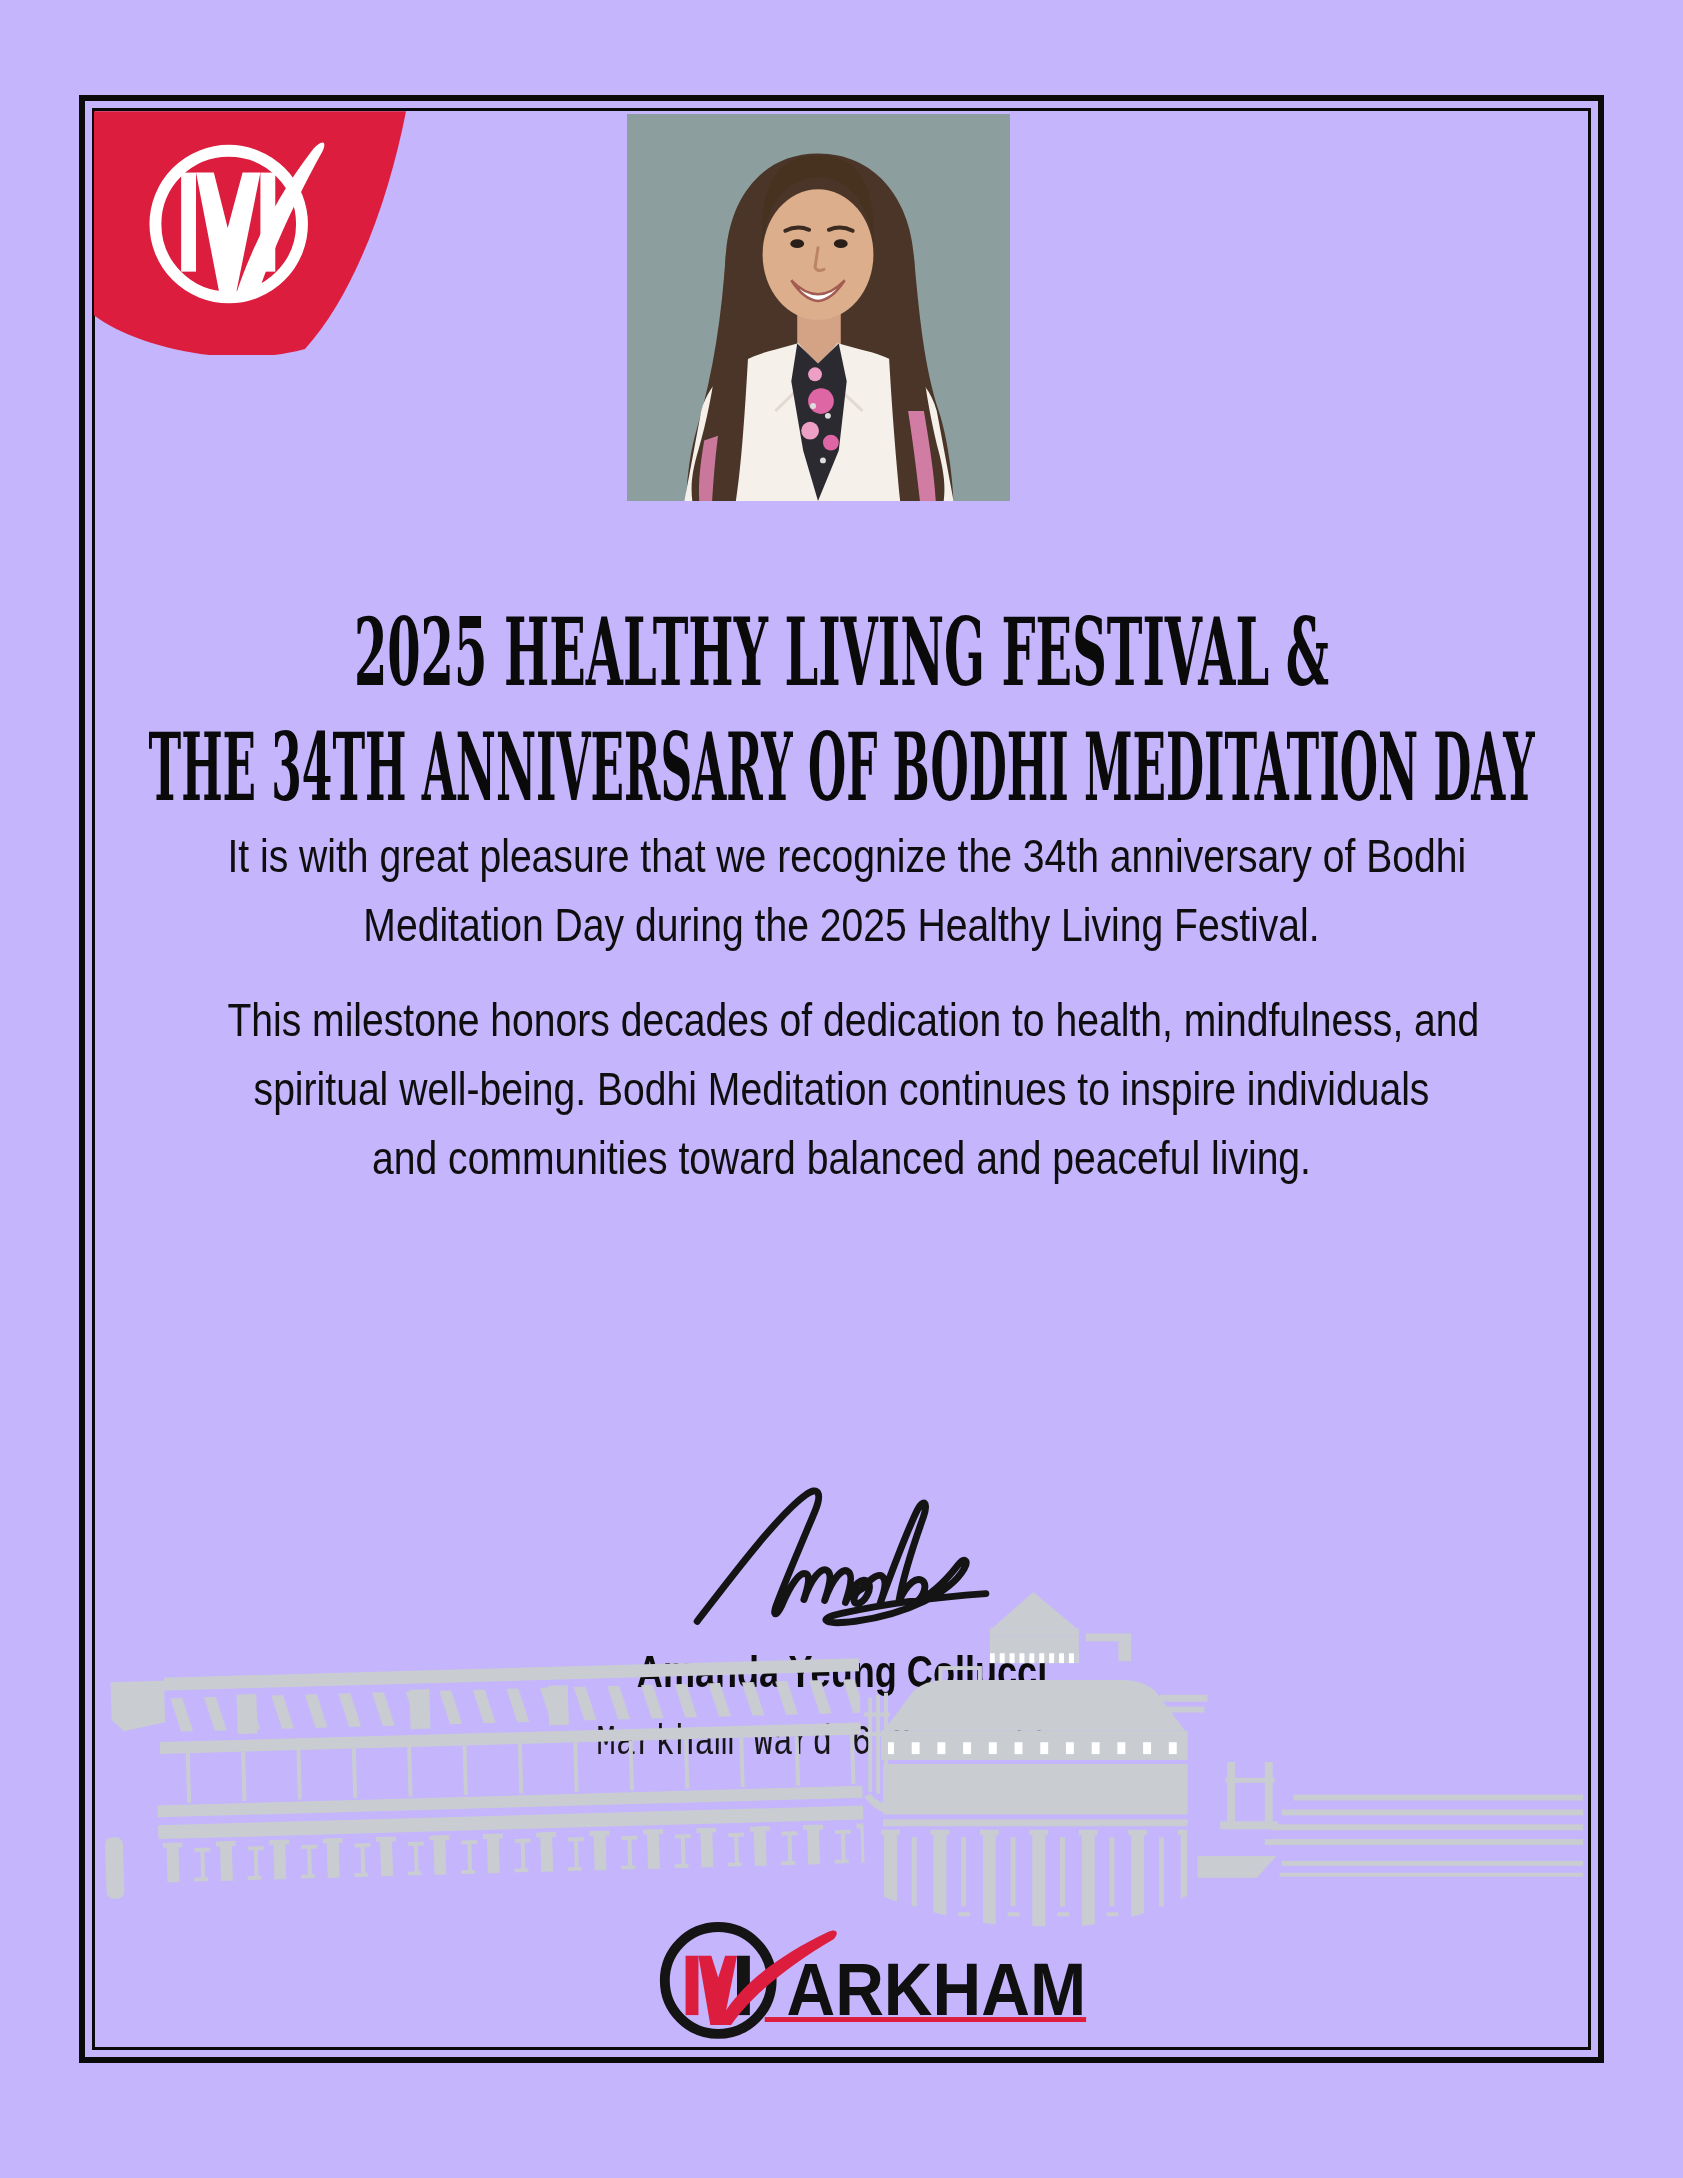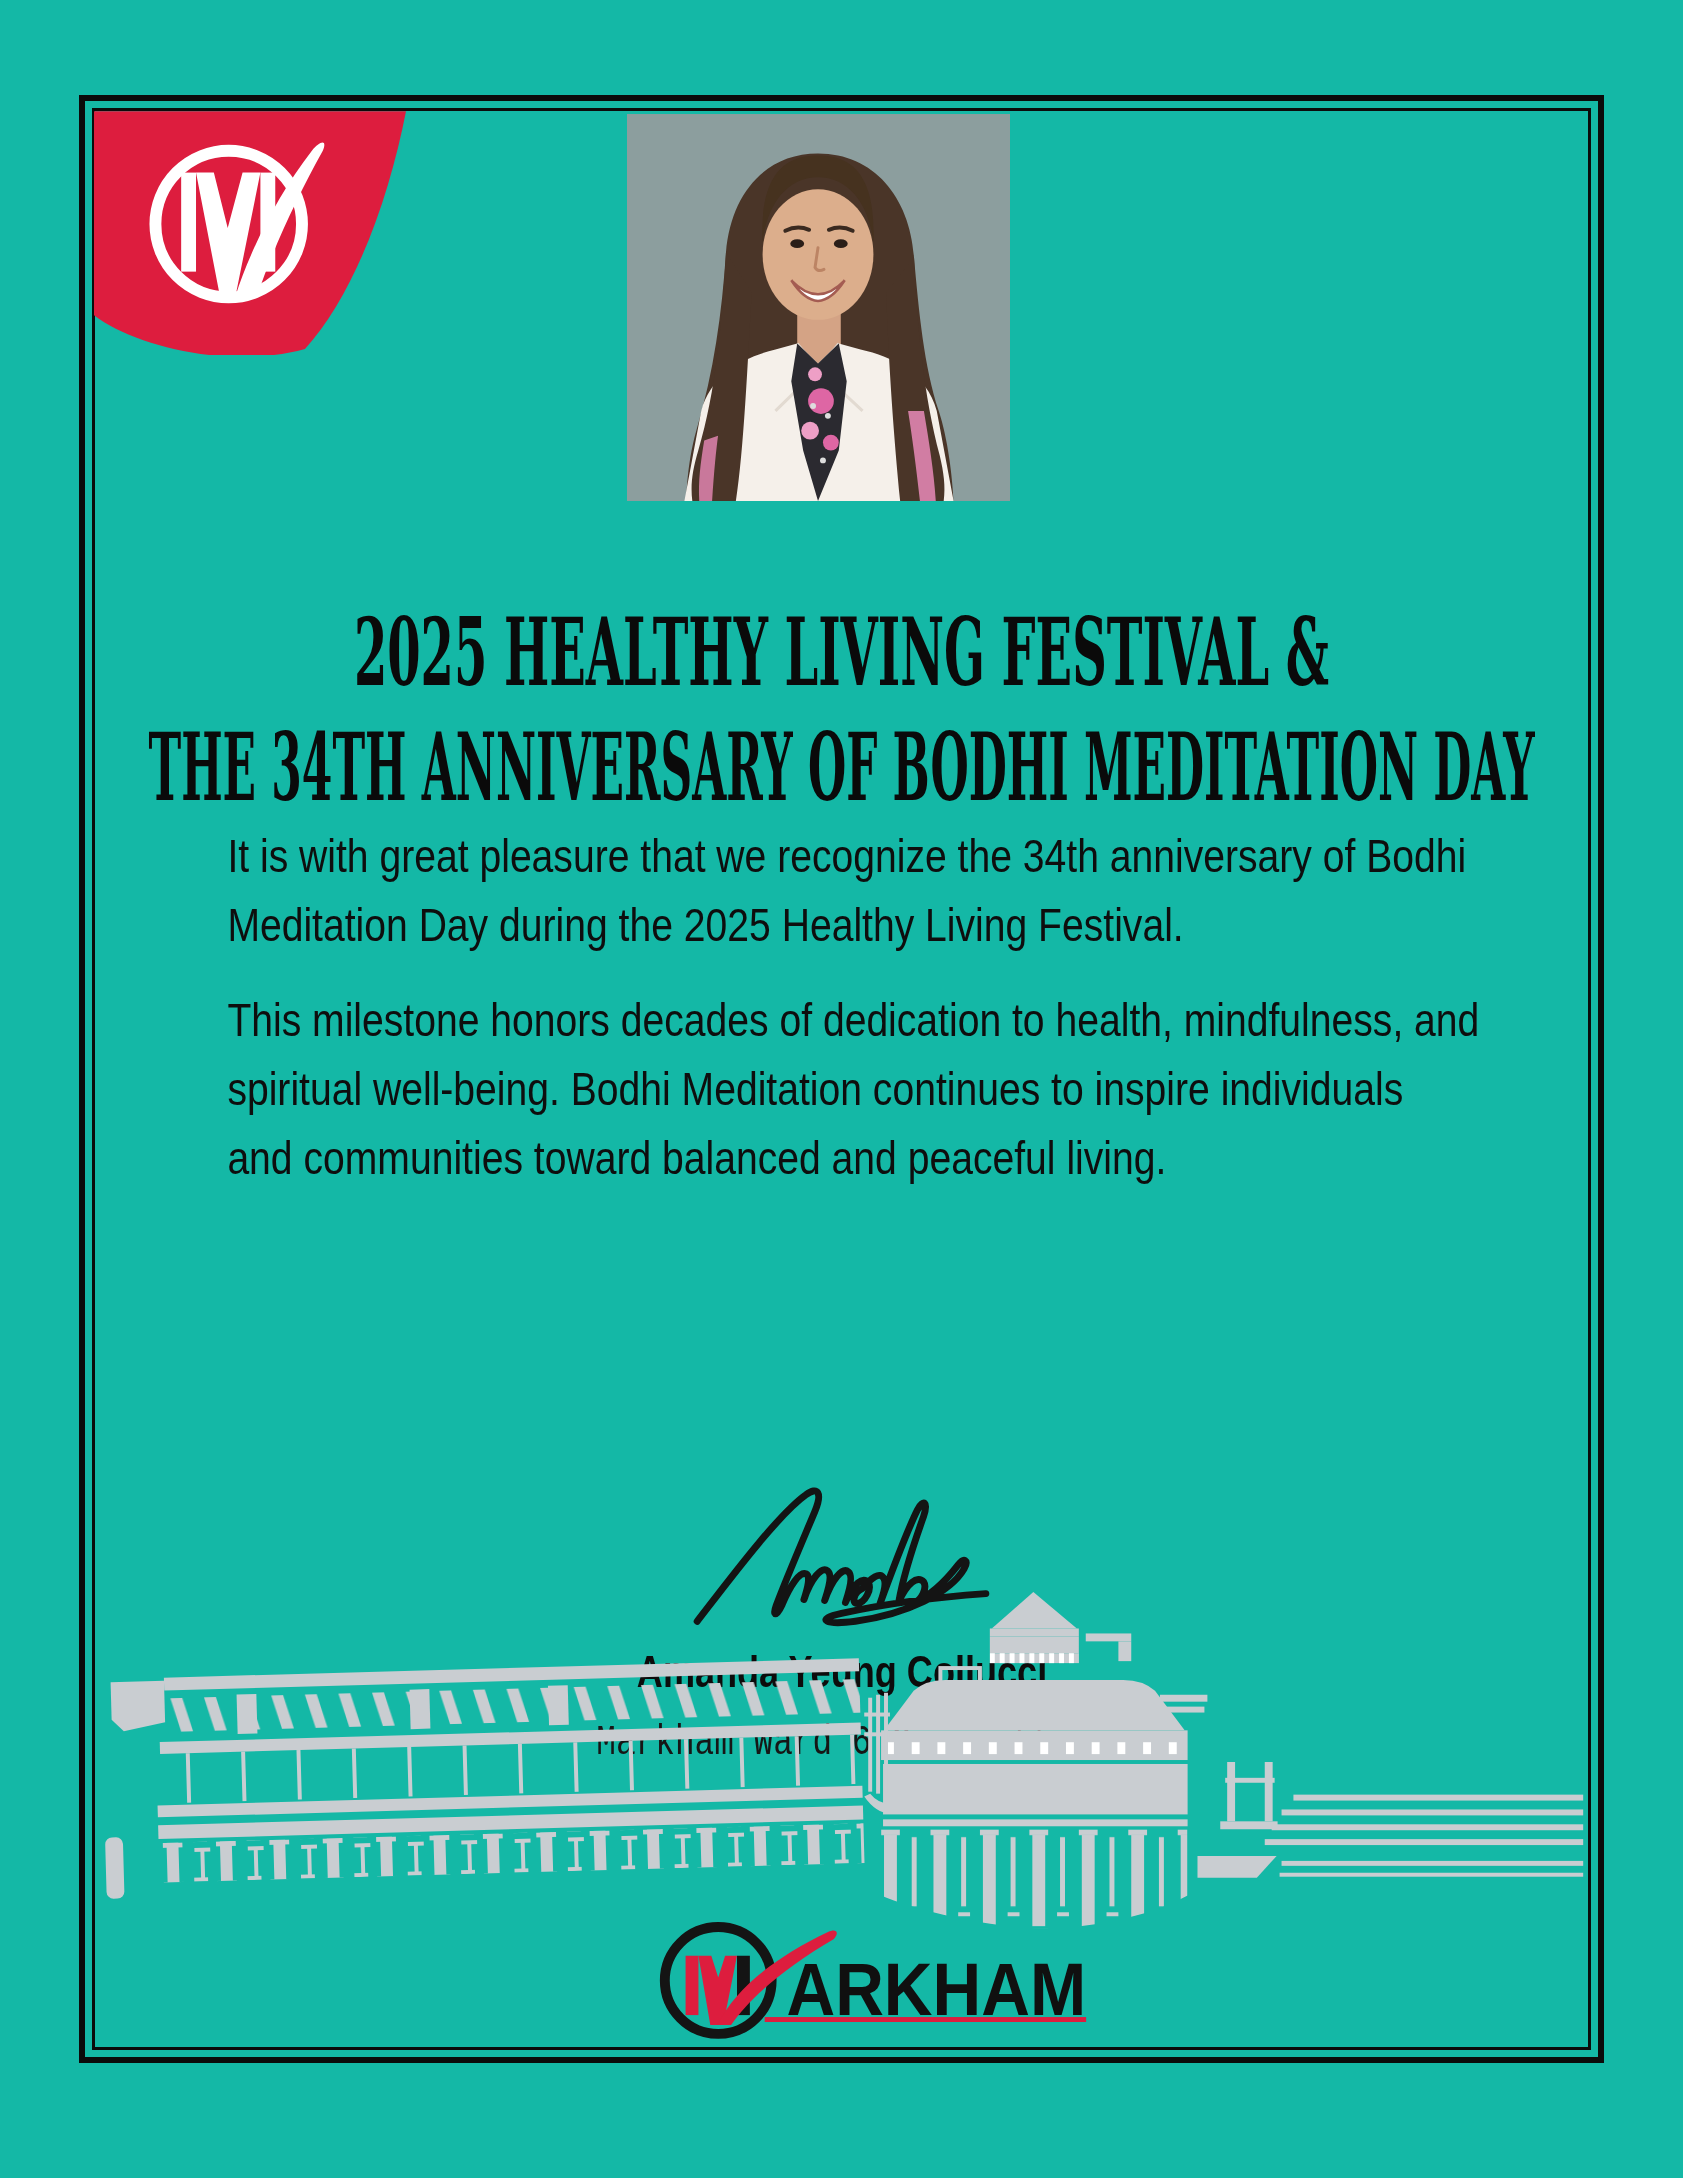--- a/index.html
+++ b/index.html
@@ -1,24 +1,24 @@
 <!DOCTYPE html>
 <html><head>
 <meta charset="utf-8">
 <style>
   html,body{margin:0;padding:0;background:#ffffff;}
-  .page{position:relative;width:1683px;height:2178px;background:#14b8a6;overflow:hidden;
+  .page{position:relative;width:1683px;height:2178px;background:#c4b5fd;overflow:hidden;
         font-family:"Liberation Sans",sans-serif;color:#111;}
   .frame{position:absolute;left:79px;top:95px;right:79px;bottom:115px;border:6px solid #0b0b0b;}
   .frame-inner{position:absolute;inset:7px;border:3px solid #0b0b0b;}
   .badge-svg{position:absolute;left:94px;top:111px;width:312px;height:244px;}
   .photo-svg{position:absolute;left:627px;top:114px;width:383px;height:387px;}
   .title-svg{position:absolute;left:0px;top:591px;width:1683px;height:238px;}
   .title-svg text{font-family:"DejaVu Serif",serif;font-weight:bold;fill:#0a0a0a;}
-  .body-text{position:absolute;left:119px;top:822px;width:1445px;text-align:left;
+  .body-text{position:absolute;left:119px;top:822px;width:1445px;text-align:center;
              font-size:46px;line-height:69px;color:#0e0e0e;}
   .body-text p{margin:0;}
   .body-text p + p{margin-top:26px;}
   .bline{display:block;white-space:nowrap;transform:scaleX(.85);}
   .sig-svg{position:absolute;left:683px;top:1473px;width:317px;height:173px;}
   .sig-name{position:absolute;left:248px;top:1647px;width:1188px;text-align:center;
             font-size:44px;line-height:50px;font-weight:bold;color:#0c0c0c;}
   .sig-name .squeeze{display:block;white-space:nowrap;transform:scaleX(.82);}
   .sig-role{position:absolute;left:248px;top:1719px;width:1188px;text-align:center;
             font-family:"Liberation Mono",monospace;font-size:42px;line-height:48px;color:#161616;}

